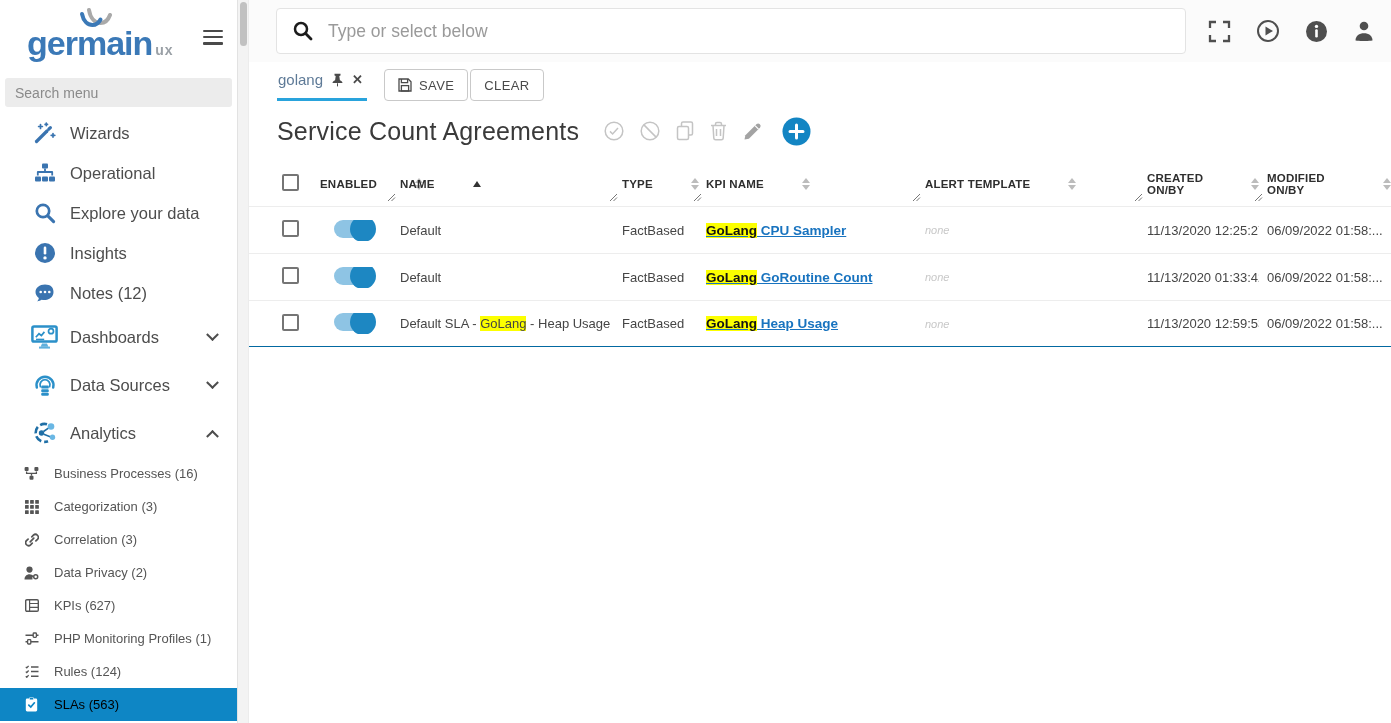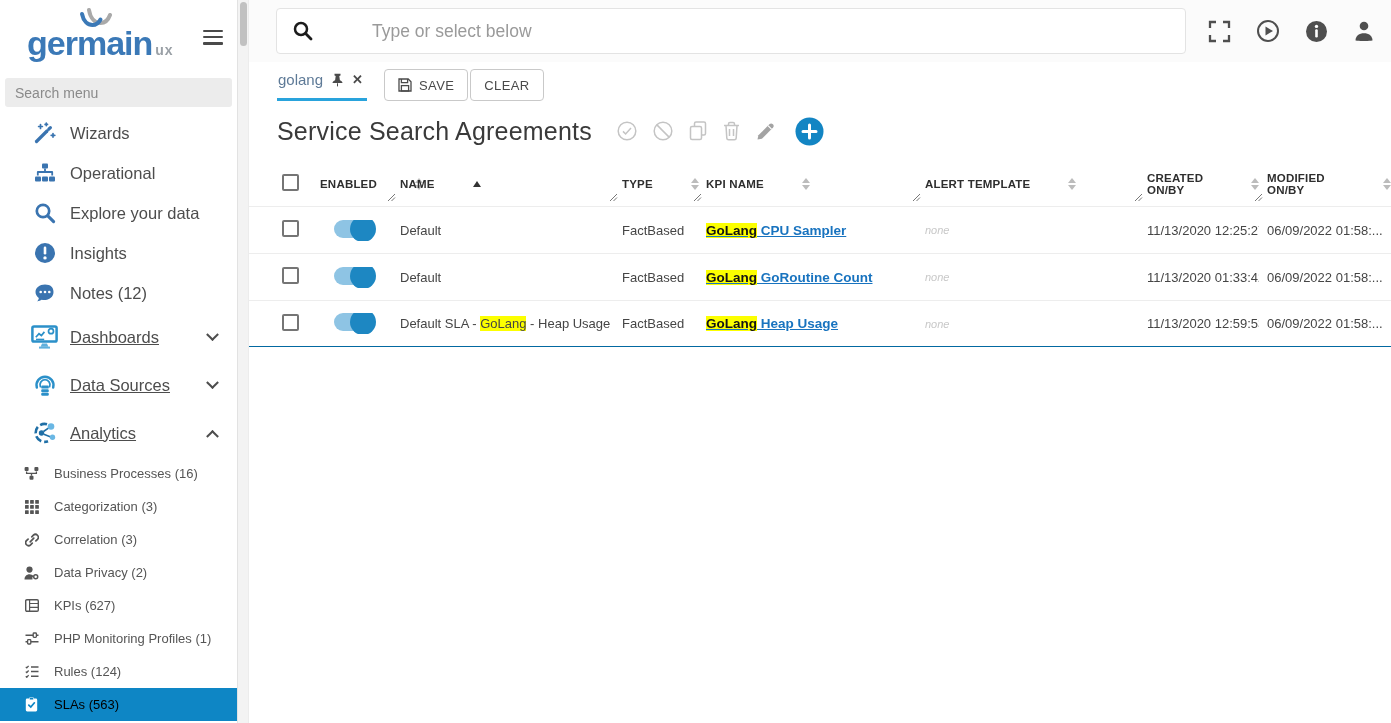--- a/index.html
+++ b/index.html
@@ -15,35 +15,35 @@
   .logo-row { display:flex; align-items:flex-start; padding:8px 10px 0 9px; height:76px; }
   .logo { margin-left:18px; cursor:pointer; }
   .logo svg { display:block; margin-left:48px; }
   .logo-text { font-size:34px; font-weight:bold; color:#3b79b7; letter-spacing:-1px; line-height:26px; }
   .logo-text .ux { font-size:14px; font-weight:bold; color:#9aa0a6; letter-spacing:1px; margin-left:3px; }
   .hamburger { margin-left:auto; margin-top:14px; cursor:pointer; padding:4px; }
   .hamburger i { display:block; width:20px; height:2.6px; background:#4a4a4a; margin:3.6px 0; border-radius:1px; }
   .menu-search { margin:2px 5px 6px 5px; height:29px; width:calc(100% - 10px); background:#ececec; border:none; border-radius:3px; padding:0 10px; font-size:14px; color:#555; outline:none; }
   .menu-search::placeholder { color:#8a8a8a; }
   .nav-item { display:flex; align-items:center; height:40px; padding:0 14px 0 31px; font-size:16.5px; color:#4d4d4d; cursor:pointer; }
-  .nav-item.tall { height:48px;text-decoration:underline; }
+  .nav-item.tall { height:48px; }
   .nico { width:27px; flex:none; display:flex; justify-content:center; align-items:center; margin-right:12px; }
   .chev { margin-left:auto; width:9px; height:9px; border-right:2.2px solid #4d4d4d; border-bottom:2.2px solid #4d4d4d; margin-right:6px; }
   .chev.down { transform:rotate(45deg) translate(-2px,-2px); }
   .chev.up { transform:rotate(-135deg) translate(-2px,-2px); }
   .sub-item { display:flex; align-items:center; height:33px; padding:0 14px 0 23px; font-size:13px; color:#555; cursor:pointer; }
   .sico { width:17px; flex:none; display:flex; justify-content:center; align-items:center; margin-right:14px; }
   .sub-item.selected { background:#0e86c5; color:#000000; }
   
   .scrollstrip { width:12px; flex:none; background:#f3f3f3; border-left:1px solid #e2e2e2; border-right:1px solid #ececec; position:relative; }
   .scroll-thumb { position:absolute; top:2px; left:2px; width:7px; height:44px; background:#c1c1c1; border-radius:4px; }
   
   main { flex:1; min-width:0; background:#fff; display:flex; flex-direction:column; }
   .topbar { height:62px; flex:none; background:#fbfbfb; display:flex; align-items:center; }
-  .searchbox { flex:1; margin-left:27px; height:46px; background:#fff; border:1px solid #e3e3e3; border-radius:4px; display:flex; align-items:center; padding:0 16px;gap:44px; }
+  .searchbox { flex:1; margin-left:27px; height:46px; background:#fff; border:1px solid #e3e3e3; border-radius:4px; display:flex; align-items:center; padding:0 16px; }
   .searchbox input { flex:1; border:none; outline:none; background:transparent; font-size:17.5px; color:#333; margin-left:13px; font-family:inherit; }
   .searchbox input::placeholder { color:#9a9a9a; }
   .top-icons { display:flex; align-items:center; gap:25px; padding:0 16px 0 22px; }
   .top-icons span { cursor:pointer; display:flex; }
   
   .filter-row { height:42px; flex:none; display:flex; align-items:flex-start; padding:6px 0 0 28px; }
   .tag { display:flex; align-items:center; gap:8px; font-size:15px; color:#5e7a97; padding:3px 4px 10px 1px; border-bottom:3px solid #29a3dc; cursor:pointer; }
   .tag .x { color:#4a4a4a; font-size:13px; font-weight:bold; line-height:1; }
   .btns { display:flex; margin-left:17px; margin-top:1px; }
   .btn { display:flex; align-items:center; gap:7px; background:#fff; border:1px solid #c9c9c9; border-radius:4px; height:32px; padding:0 13px; font-size:13px; color:#4a4a4a; letter-spacing:.4px; cursor:pointer; font-family:inherit; }
@@ -357,21 +357,21 @@
         </span>
         <span>SAVE</span>
       </button>
       <button class="btn">
         <span>CLEAR</span>
       </button>
     </div>
   </div>
 
   <div class="title-row">
-    <h1 class="page-title">Service Search Agreements</h1>
+    <h1 class="page-title">Service Count Agreements</h1>
     <div class="actions">
       <span>
         <svg width="20" height="20" viewBox="0 0 20 20" fill="none" stroke="#c4c4c4" stroke-width="1.5">
             <circle cx="10" cy="10" r="8.8"></circle>
             <path d="M6 10.4l2.6 2.6 5.4-6"></path>
           </svg>
       </span>
       <span>
         <svg width="20" height="20" viewBox="0 0 20 20" fill="none" stroke="#c4c4c4" stroke-width="1.5">
             <circle cx="10" cy="10" r="8.8"></circle>

